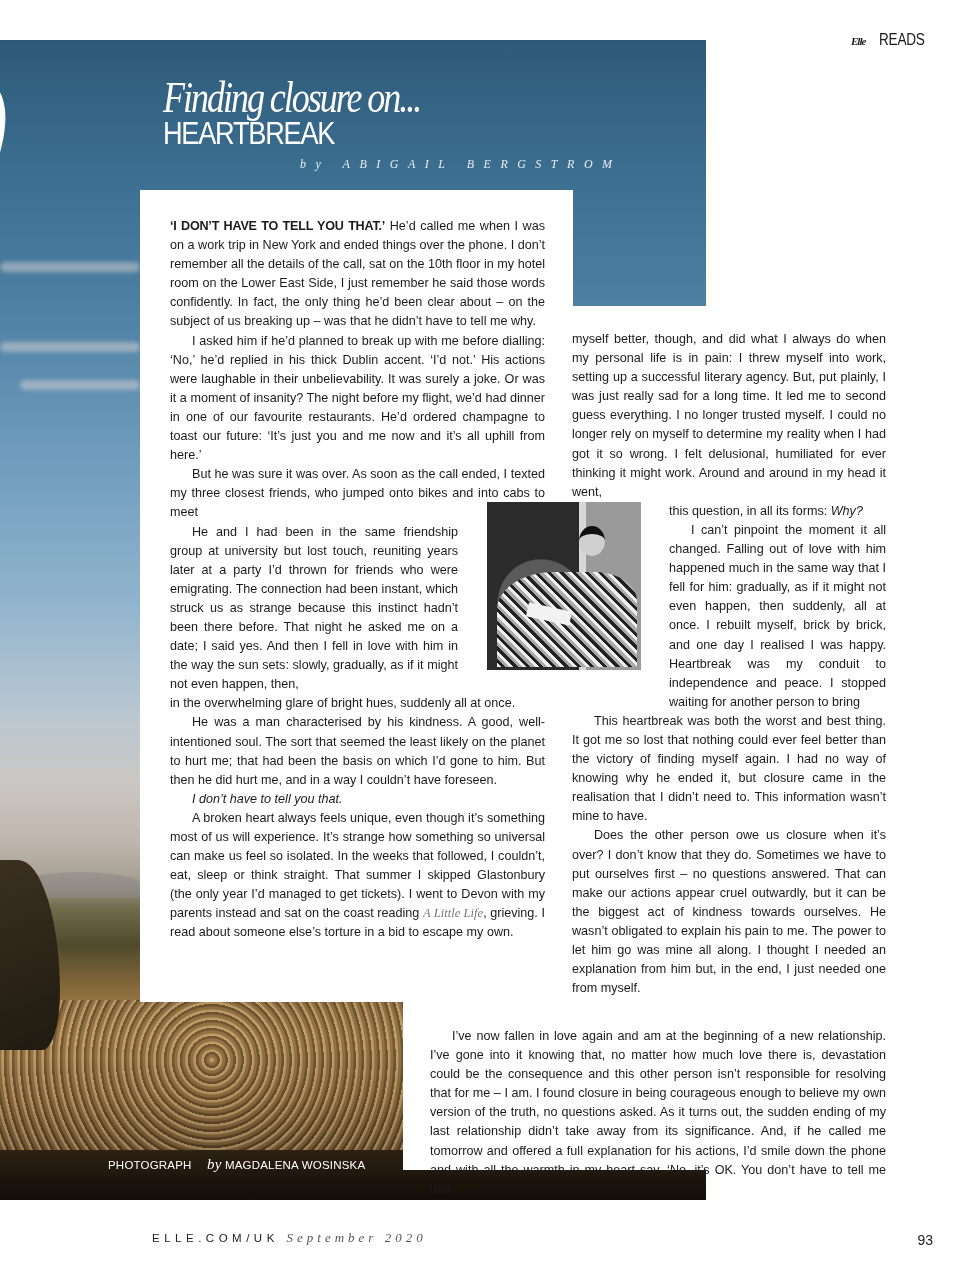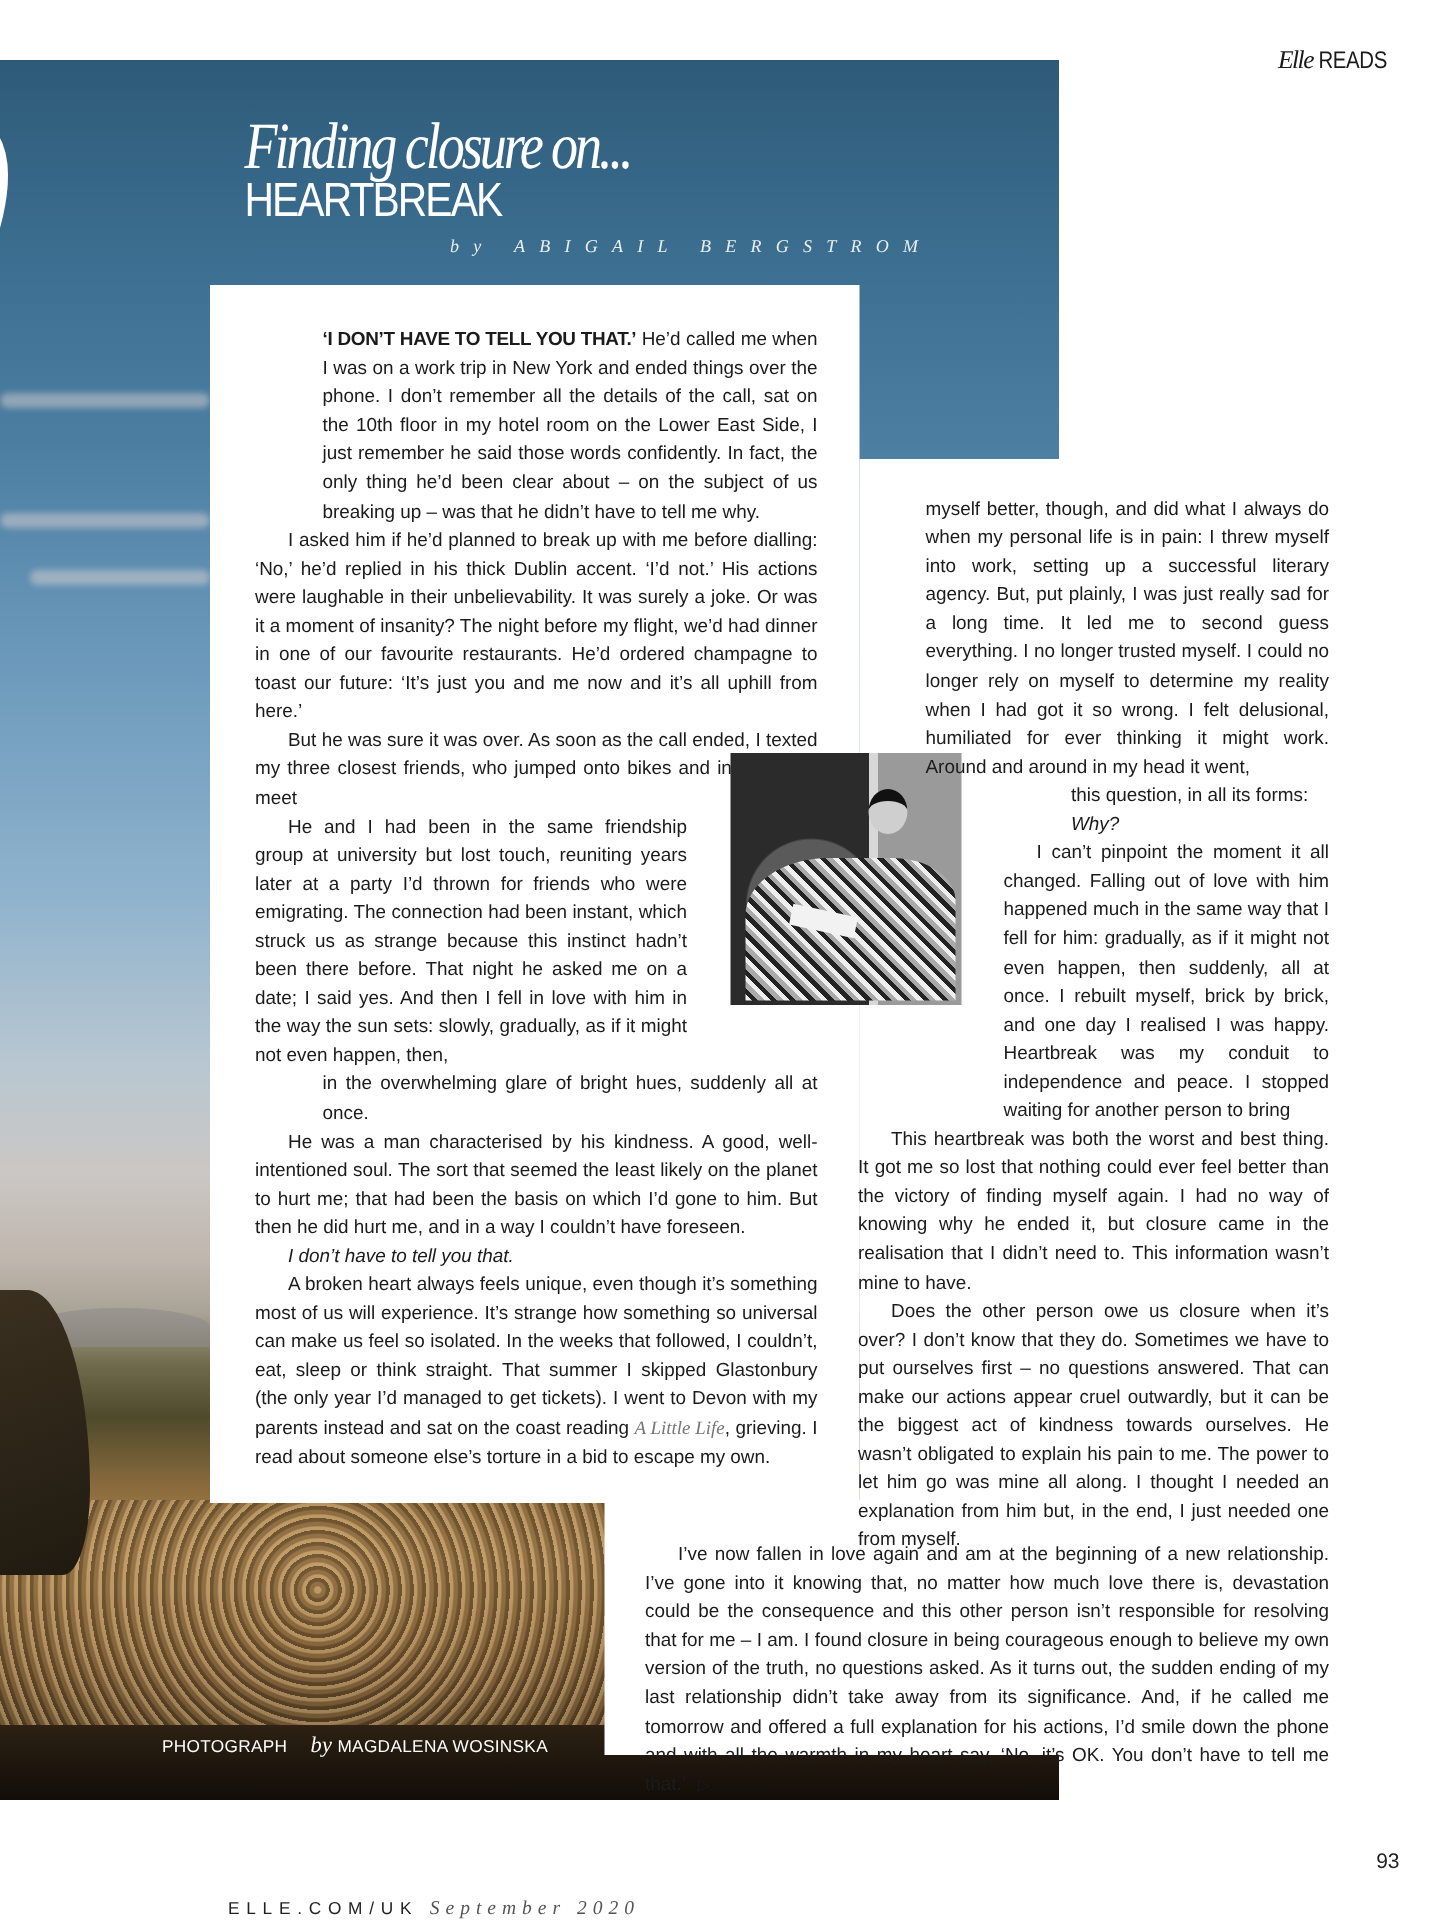--- a/index.html
+++ b/index.html
@@ -1,21 +1,21 @@
 <!DOCTYPE html>
 <html><head>
 <meta charset="utf-8">
 <style>
   * { box-sizing: border-box; margin: 0; padding: 0; }
   html, body { width: 966px; height: 1280px; background: #ffffff; overflow: hidden; }
   body { position: relative; font-family: "Liberation Sans", sans-serif; color: #1a1a1a; }
 
   
   .section-tag { position: absolute; top: 30px; right: 33px; font-size: 17px; letter-spacing: -0.3px; }
-  .section-tag .brand { font-family: "Liberation Serif", serif; font-style: italic; letter-spacing: -1px; margin-right: 4px; font-size: 17px; }
+  .section-tag .brand { font-family: "Liberation Serif", serif; font-style: italic; letter-spacing: -1px; margin-right: 14px; font-size: 11px; font-weight: bold; }
   .section-tag .label { font-family: "Liberation Sans", sans-serif; font-size: 16px; transform: scaleX(0.85); display: inline-block; transform-origin: left; }
 
   
   .photo {
     position: absolute; left: 0; top: 40px; width: 706px; height: 1160px; overflow: hidden;
     background:
       linear-gradient(180deg,
         #2e5a78 0%,
         #3a6c8e 10%,
         #4b7ea1 22%,
@@ -48,41 +48,41 @@
   .photo-credit { position: absolute; left: 108px; top: 1156px; color: #ffffff; font-size: 11.5px; letter-spacing: 0.2px; white-space: nowrap; }
   .photo-credit .by { font-family: "Liberation Serif", serif; font-style: italic; font-size: 15px; margin-left: 12px; }
 
   
   .white-left { position: absolute; left: 140px; top: 190px; width: 433px; height: 812px; background: #fff; }
   .white-right { position: absolute; left: 573px; top: 306px; width: 393px; height: 700px; background: #fff; }
   .white-bottom { position: absolute; left: 403px; top: 1000px; width: 563px; height: 170px; background: #fff; }
 
   .body-text { font-family: "Liberation Sans", sans-serif; font-size: 12.6px; line-height: 19.1px; color: #1b1b1b; text-align: justify; }
   .body-text p { text-indent: 22px; }
-  .body-text p.first { text-indent: 0; margin-left: 45px; }
+  .body-text p.first { text-indent: 0; }
   .lead-caps { font-weight: bold; letter-spacing: -0.2px; }
   em, .it { font-style: italic; }
   .book { font-family: "Liberation Serif", serif; font-style: italic; color: #777; }
 
   .col-left { position: absolute; left: 170px; top: 217px; width: 375px; }
   .col-left .narrow { margin-right: 87px; }
   .col-right { position: absolute; left: 572px; top: 330px; width: 314px; }
   .col-right .indented { margin-left: 97px; }
   .col-bottom { position: absolute; left: 430px; top: 995px; width: 456px; margin-top: 32px; }
   .end-mark { font-size: 10px; margin-left: 8px; }
 
   .inset-photo { position: absolute; left: 487px; top: 502px; width: 154px; height: 168px; background:
       radial-gradient(ellipse at 35% 60%, #5a5a5a 0 30%, transparent 31%),
       linear-gradient(90deg,#2b2b2b 0 60%, #d8d8d8 60% 64%, #9a9a9a 64% 100%);
     overflow: hidden; }
   .inset-photo .figure-dress { position: absolute; left: 10px; top: 70px; width: 140px; height: 95px; background: repeating-linear-gradient(45deg,#eee 0 3px,#222 3px 6px,#aaa 6px 9px); border-radius: 40% 30% 0 0; }
   .inset-photo .figure-head { position: absolute; left: 92px; top: 24px; width: 26px; height: 30px; background: #cfcfcf; border-radius: 50%; border-top: 8px solid #111; }
   .inset-photo .figure-book { position: absolute; left: 40px; top: 105px; width: 44px; height: 14px; background: #f2f2f2; transform: rotate(12deg); }
 
-  .footer-left { position: absolute; left: 108px; top: 1264px; font-size: 11.5px; letter-spacing: 4.5px; color: #222; white-space: nowrap; padding-left: 44px; }
+  .footer-left { position: absolute; left: 108px; top: 1230px; font-size: 11.5px; letter-spacing: 4.5px; color: #222; white-space: nowrap; padding-left: 44px; }
   .footer-left .issue { font-family: "Liberation Serif", serif; font-style: italic; font-size: 13px; letter-spacing: 4px; color: #555; }
   .page-num { position: absolute; right: 33px; top: 1232px; font-size: 14px; color: #222; }
 </style>
 </head>
 <body>
 
 <div class="section-tag">
   <span class="brand">Elle</span><span class="label">READS</span>
 </div>
 

